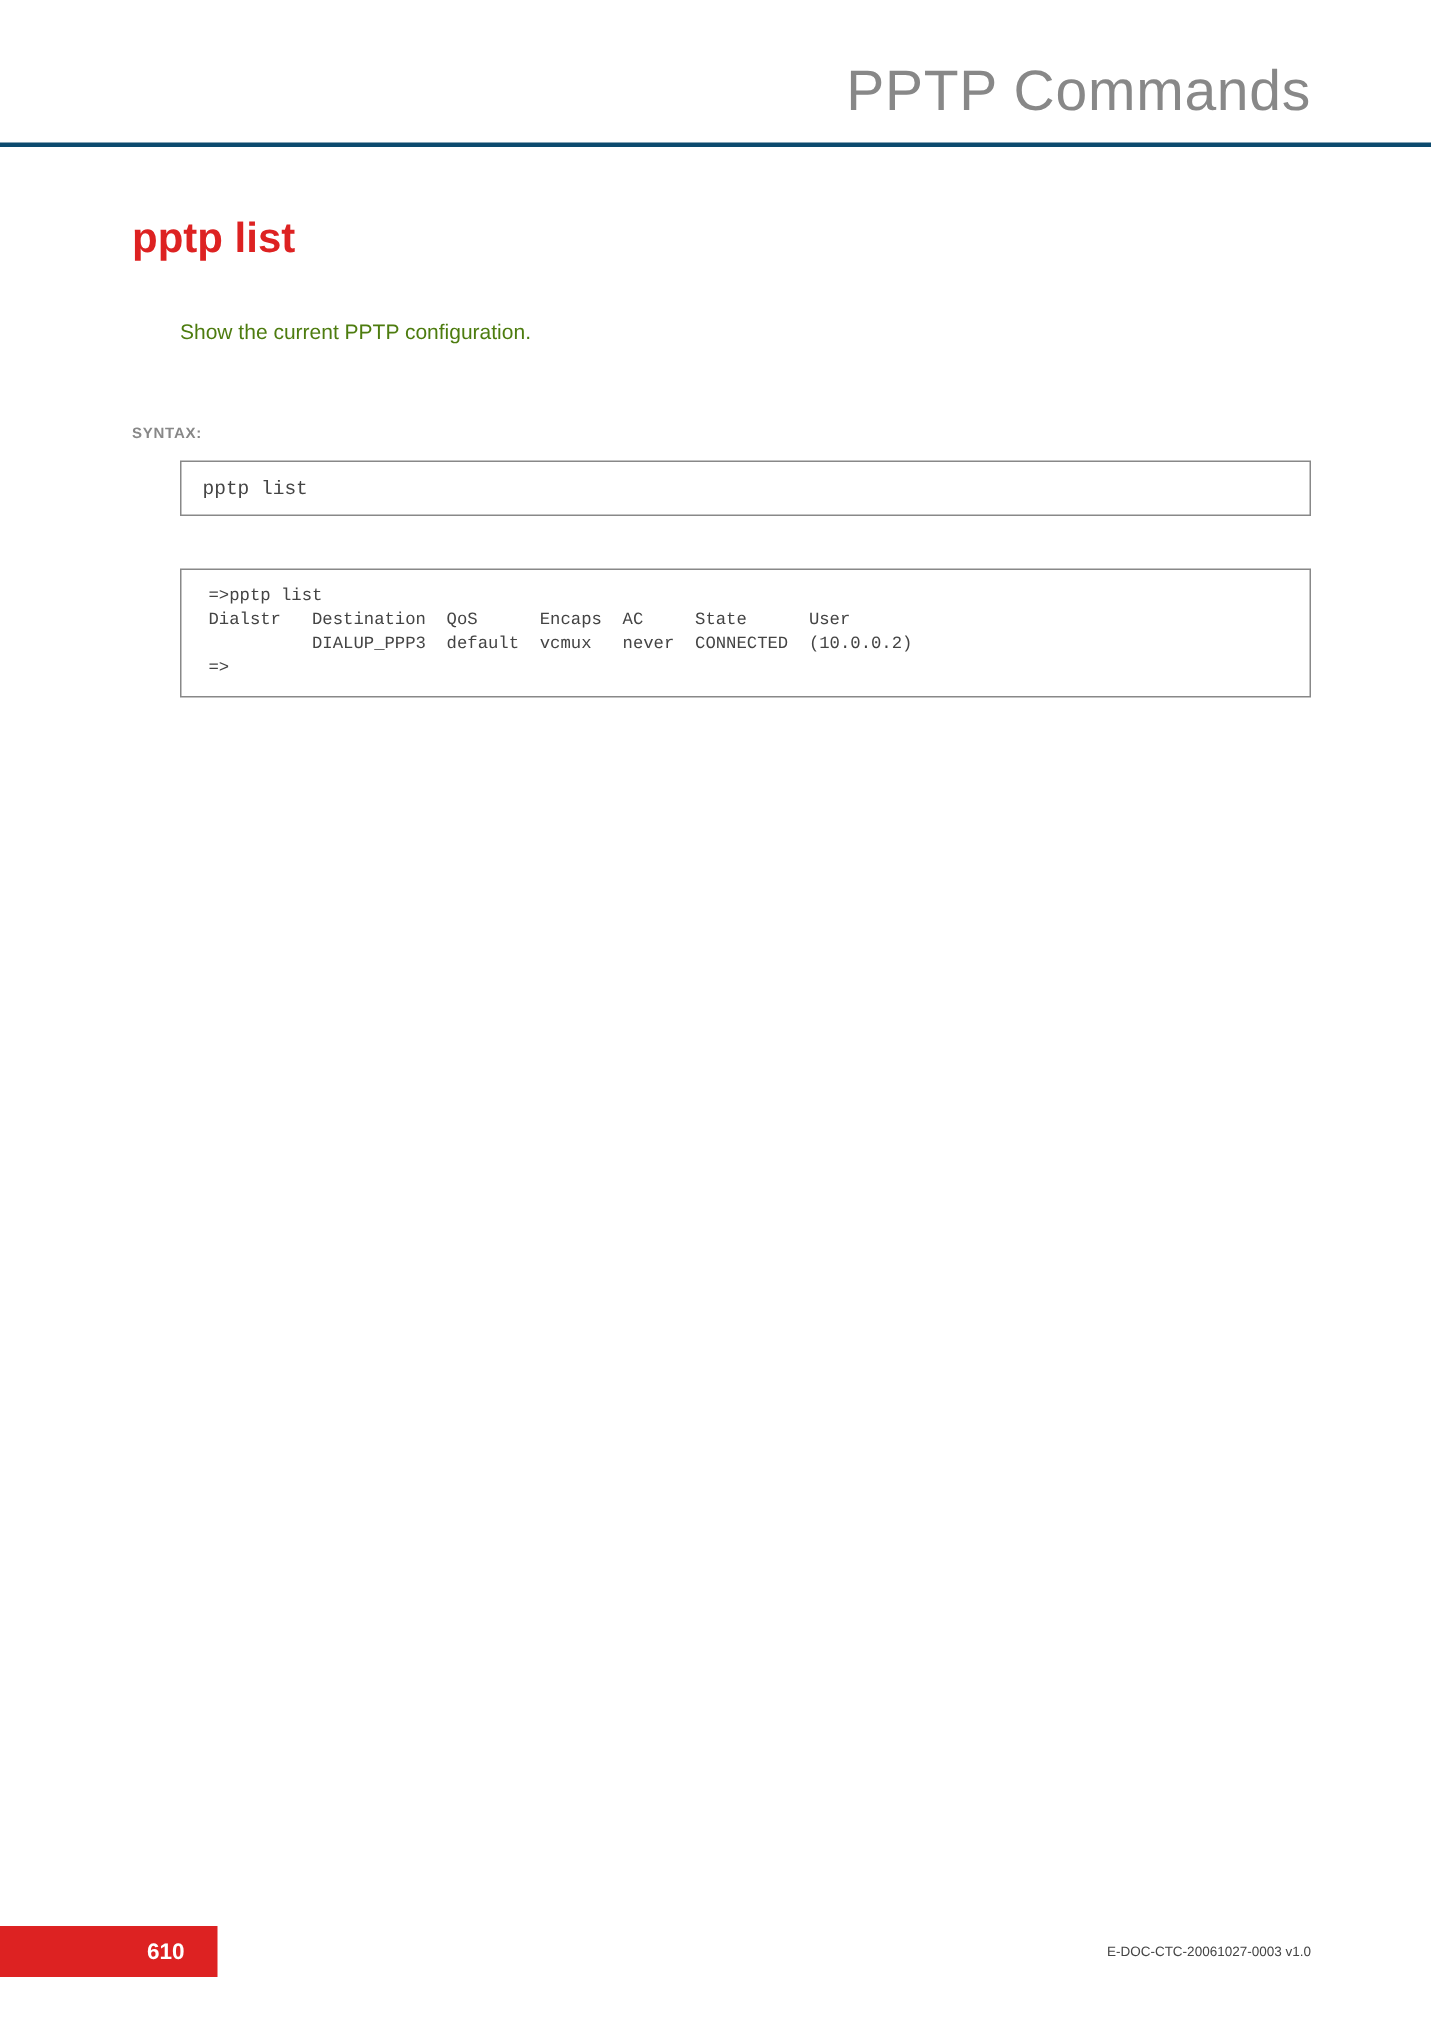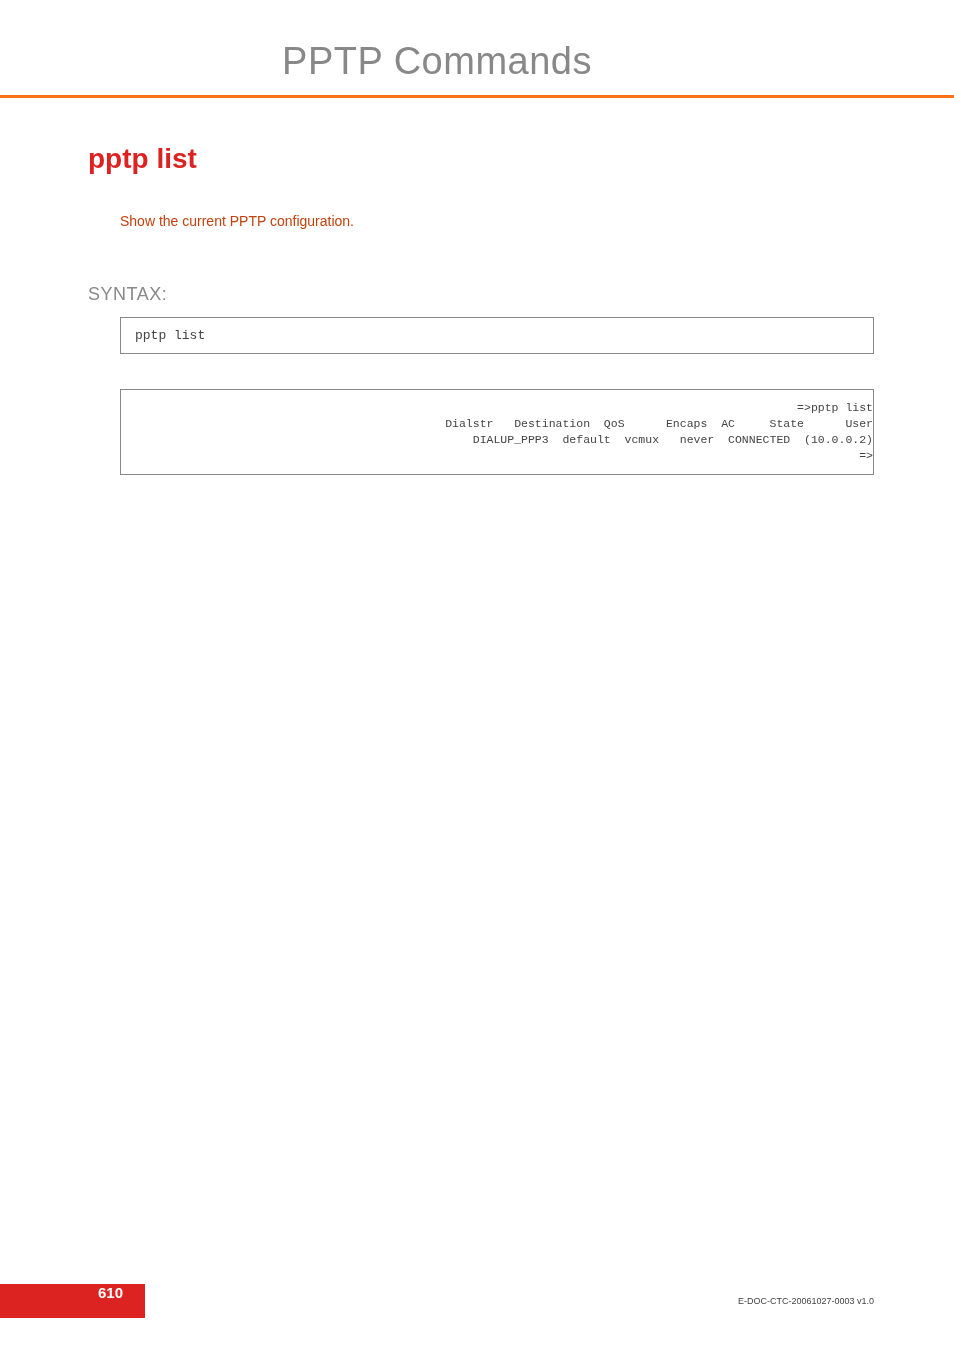--- a/index.html
+++ b/index.html
@@ -10,89 +10,89 @@
   body {
     width: 954px;
     height: 1350px;
     font-family: Arial, Helvetica, sans-serif;
     background: #fff;
     position: relative;
   }
   .header {
     position: relative;
     padding: 40px 80px 12px 0;
-    text-align: center;
-    border-bottom: 3px solid #f97316;
+    text-align: right;
+    border-bottom: 3px solid #0c4a6e;
   }
   .header-title {
     font-size: 38px;
     font-weight: 300;
     color: #888;
     letter-spacing: 0.5px;
   }
   .content {
     padding: 45px 80px 0 88px;
   }
   .cmd-title {
     font-size: 28px;
     font-weight: bold;
     color: #d22;
     margin-bottom: 38px;
   }
   .description {
     font-size: 14px;
-    color: #c2410c;
+    color: #4d7c0f;
     margin-left: 32px;
     margin-bottom: 55px;
   }
   .section-label {
-    font-size: 18px;
-    font-weight: normal;
+    font-size: 10px;
+    font-weight: bold;
     color: #888;
     letter-spacing: 0.5px;
     margin-bottom: 12px;
   }
   .code-box {
     border: 1px solid #888;
     padding: 10px 14px;
     font-family: "Courier New", Courier, monospace;
     font-size: 13px;
     color: #444;
     margin-left: 32px;
     margin-bottom: 35px;
   }
   .example-box {
     border: 1px solid #888;
-    padding: 10px 0;
+    padding: 10px 18px;
     font-family: "Courier New", Courier, monospace;
     font-size: 11.5px;
     color: #444;
     margin-left: 32px;
     white-space: pre;
     line-height: 1.4;
-    text-align: right;
   }
   .footer {
     position: absolute;
     bottom: 32px;
     left: 0;
     width: 954px;
     height: 34px;
   }
   .footer-red {
     position: absolute;
     left: 0;
     top: 0;
     width: 145px;
     height: 34px;
     background: #d22;
     color: #fff;
     font-weight: bold;
     font-size: 15px;
     display: flex;
+    align-items: center;
     justify-content: flex-end;
     padding-right: 22px;
   }
   .footer-doc {
     position: absolute;
     right: 80px;
     top: 0;
     height: 34px;
     font-size: 9px;
     color: #444;

